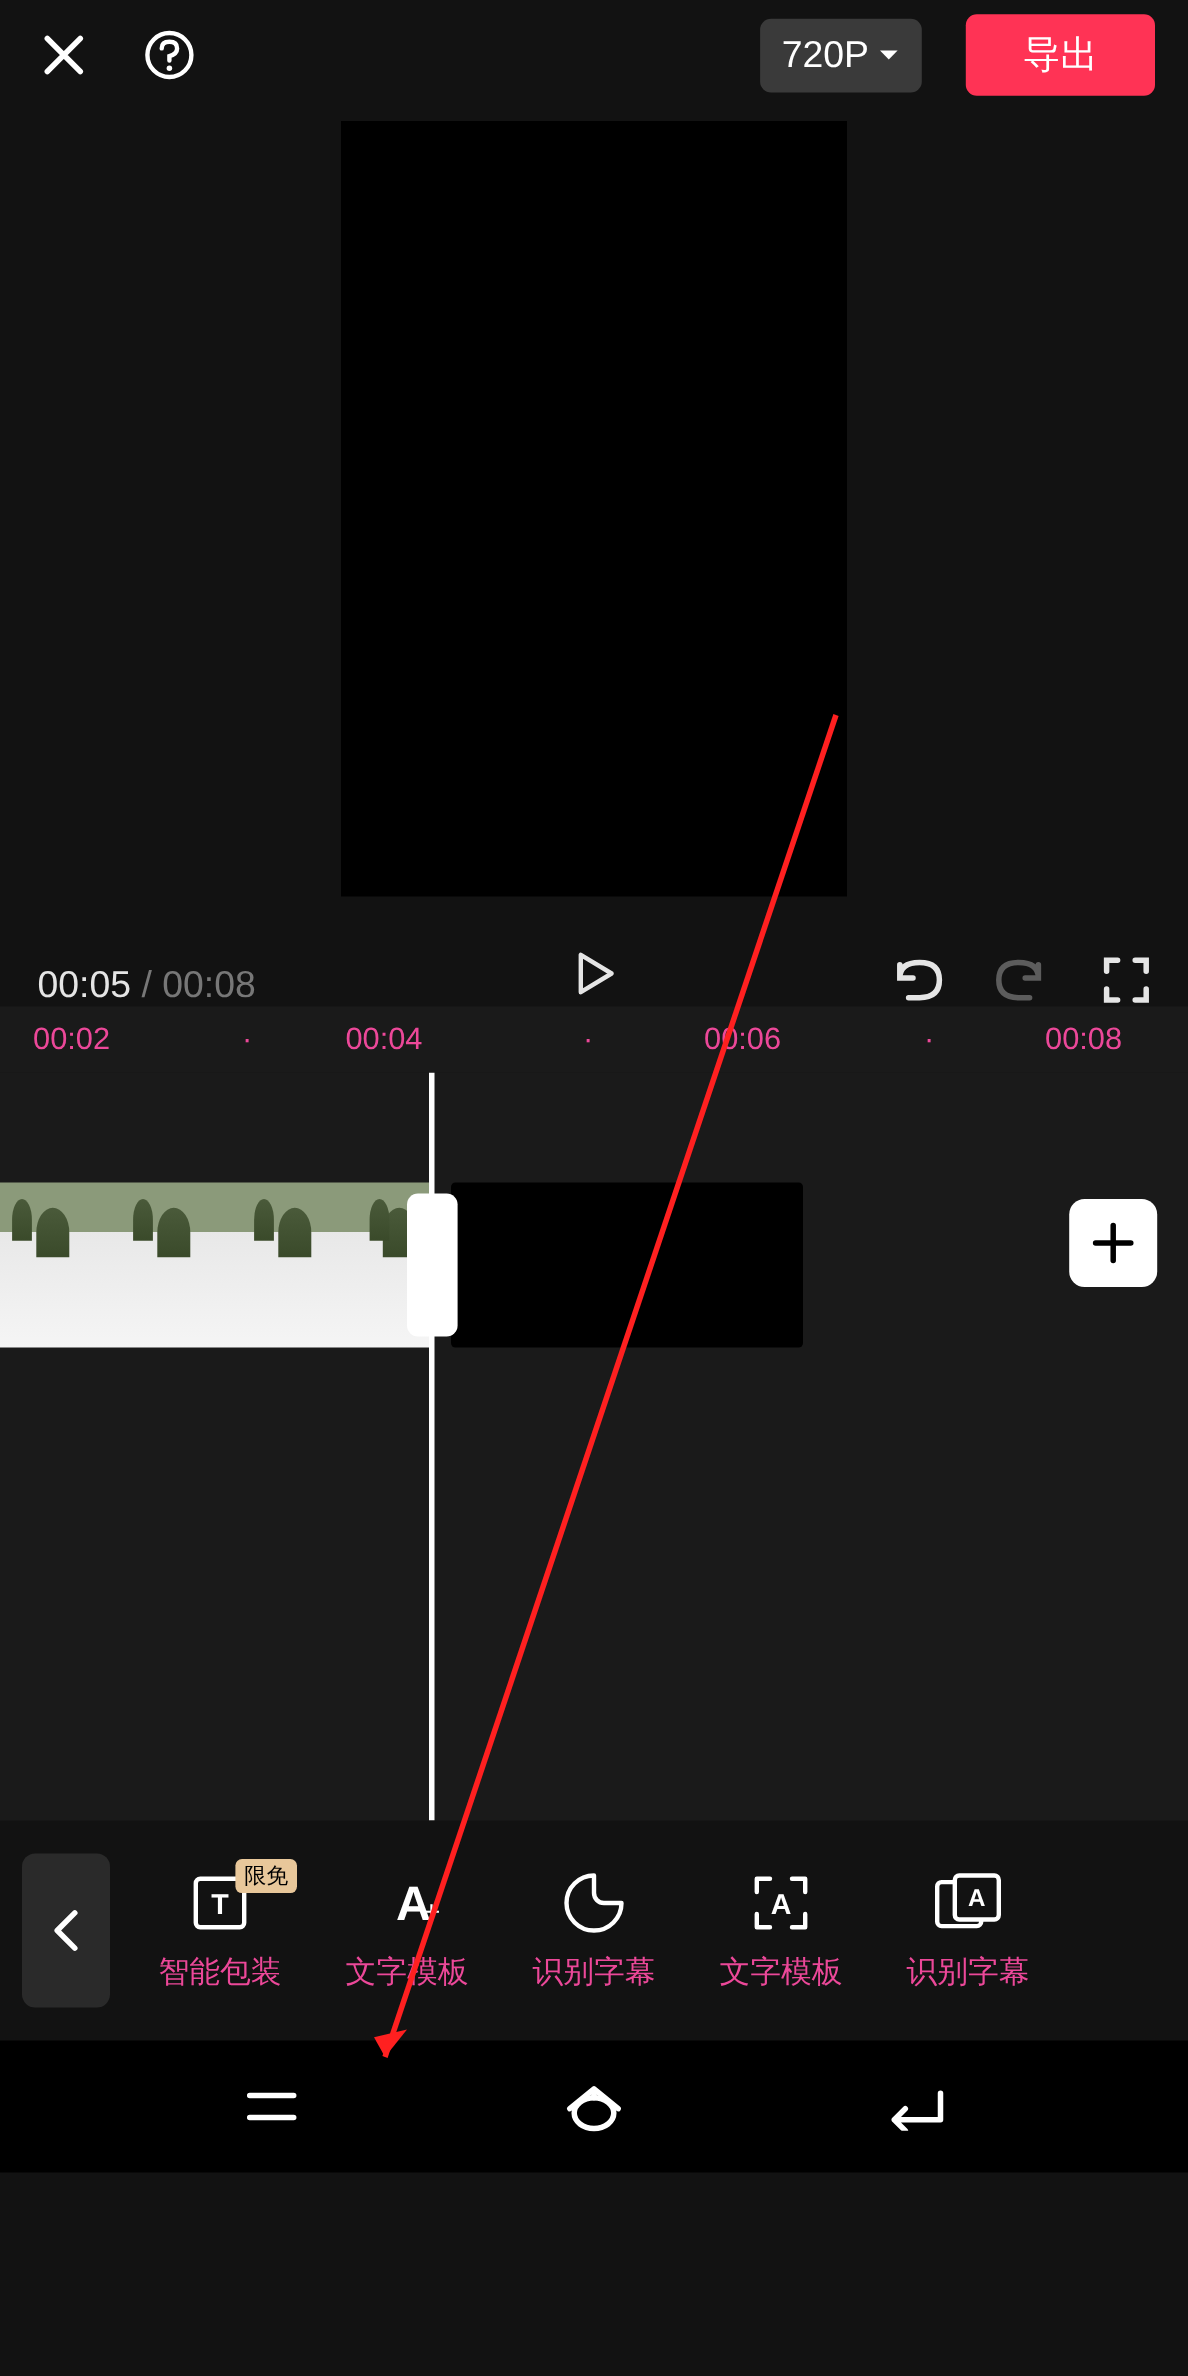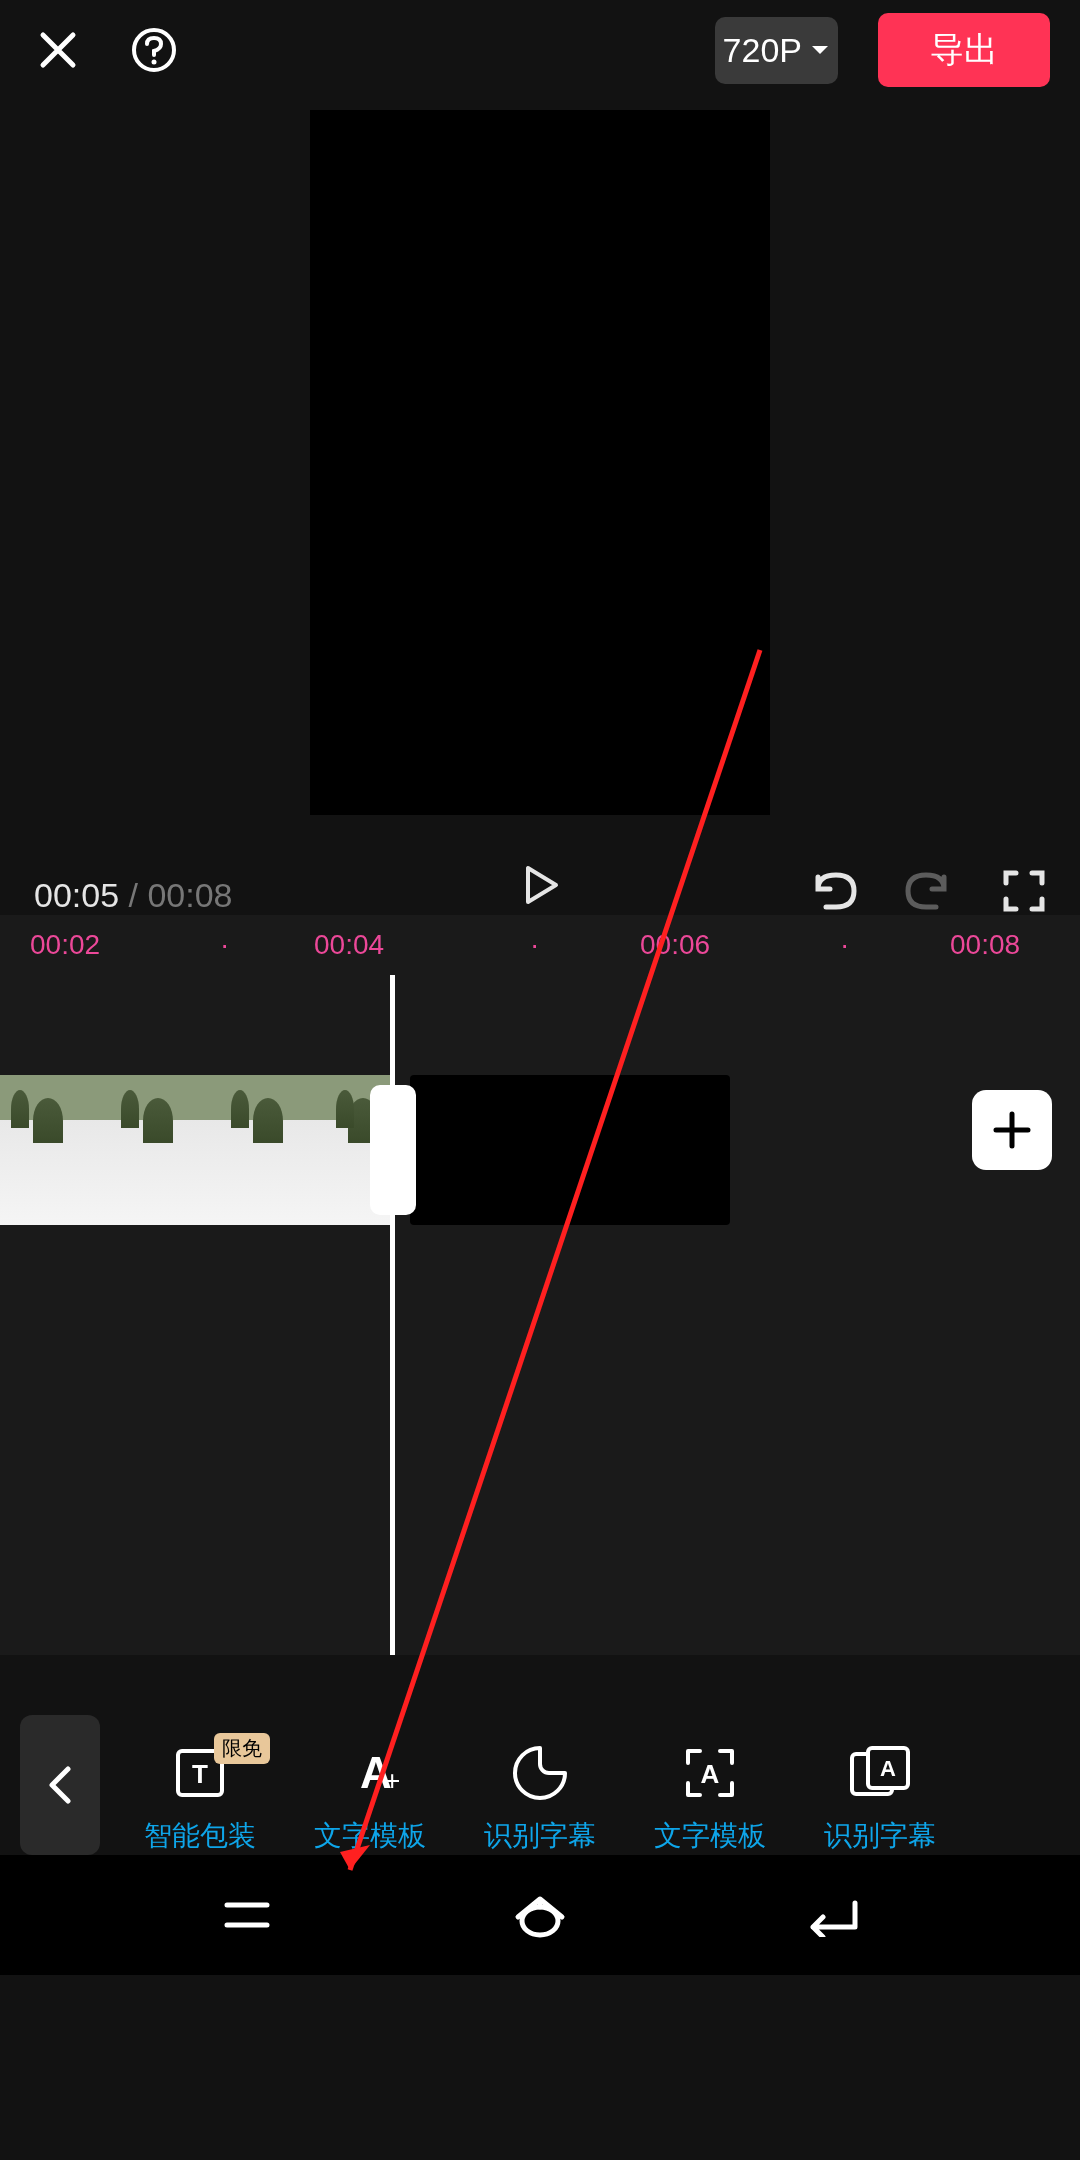--- a/index.html
+++ b/index.html
@@ -1,44 +1,44 @@
 <!DOCTYPE html>
 <html><head>
 <meta charset="utf-8">
 <style>
 *{margin:0;padding:0;box-sizing:border-box;font-family:sans-serif;-webkit-font-smoothing:antialiased}
 html,body{width:1080px;height:2160px;background:#121212;color:#fff;overflow:hidden}
 .header{height:100px;display:flex;align-items:center;padding:0 30px;gap:40px;background:#121212}
 .header .spacer{flex:1}
 .icon-btn{width:56px;height:56px;display:flex;align-items:center;justify-content:center;cursor:pointer}
-.res-btn{background:#3a3a3a;border-radius:10px;padding:14px 8px;display:flex;align-items:center;gap:8px;font-size:34px;cursor:pointer}
+.res-btn{background:#3a3a3a;border-radius:10px;padding:14px 20px;display:flex;align-items:center;gap:8px;font-size:34px;cursor:pointer}
 .export-btn{background:#ff3355;border-radius:10px;padding:14px 52px;font-size:34px;font-weight:500;cursor:pointer}
 .preview{height:705px;background:#000;margin:10px auto;width:460px}
 .preview-wrap{background:#121212;padding:0 0}
 .controls{height:90px;display:flex;align-items:flex-end;padding:0 34px;background:#121212;position:relative}
 .time{font-size:34px;color:#e5e5e5}
 .time .total{color:#777}
 .play-btn{position:absolute;left:50%;transform:translateX(-50%);width:60px;height:60px;display:flex;align-items:center;justify-content:center;cursor:pointer}
 .right-ctrls{margin-left:auto;display:flex;align-items:center;gap:46px}
 .ruler{height:60px;display:flex;align-items:center;position:relative;color:#ec4899;font-size:28px;background:#1a1a1a}
 .ruler-item{position:absolute}
 .timeline{height:680px;background:#1a1a1a;position:relative;overflow:hidden}
 .track{position:absolute;top:100px;left:0;height:150px;display:flex}
 .frame{width:110px;height:150px;background:linear-gradient(to bottom,#8b9a7a 0%,#8b9a7a 30%,#e8e8e8 30%,#f5f5f5 100%);position:relative;overflow:hidden}
 .frame::before{content:"";position:absolute;top:15%;left:30%;width:30px;height:45px;background:linear-gradient(#4a5a3a,#3a4a2a);border-radius:50% 50% 0 0}
 .frame::after{content:"";position:absolute;top:10%;left:10%;width:18px;height:38px;background:linear-gradient(#4a5a3a,#3a4a2a);border-radius:50% 50% 0 0}
 .black-clip{position:absolute;top:100px;left:410px;width:320px;height:150px;background:#000;border-radius:4px}
 .handle{position:absolute;top:110px;left:370px;width:46px;height:130px;background:#fff;border-radius:10px}
 .add-btn{position:absolute;top:115px;right:28px;width:80px;height:80px;background:#fff;border-radius:14px;display:flex;align-items:center;justify-content:center;cursor:pointer}
 .playhead{position:absolute;top:0;left:390px;width:5px;height:100%;background:#fff}
-.toolbar{height:200px;display:flex;align-items:flex-end;background:#121212;padding:0 20px;gap:30px}
+.toolbar{height:200px;display:flex;align-items:center;background:#121212;padding:0 20px;gap:30px}
 .back-btn{width:80px;height:140px;background:#2a2a2a;border-radius:12px;display:flex;align-items:center;justify-content:center;cursor:pointer}
 .tool-item{display:flex;flex-direction:column;align-items:center;gap:12px;padding:0 14px;cursor:pointer;position:relative}
 .tool-item .ic{width:64px;height:64px;display:flex;align-items:center;justify-content:center}
-.tool-item .lbl{font-size:28px;color:#0ea5e9}
+.tool-item .lbl{font-size:28px;color:#ec4899}
 .badge{position:absolute;top:-8px;right:0;background:#e8c79a;color:#000;font-size:20px;padding:2px 8px;border-radius:6px;font-weight:500}
 .navbar{height:120px;display:flex;align-items:center;justify-content:space-around;background:#000;padding:0 100px}
 .nav-item{width:80px;height:80px;display:flex;align-items:center;justify-content:center;cursor:pointer}
 svg{display:block}
 .arrow{position:absolute;z-index:100;pointer-events:none}
 </style>
 </head>
 <body>
 
 <div class="header">

